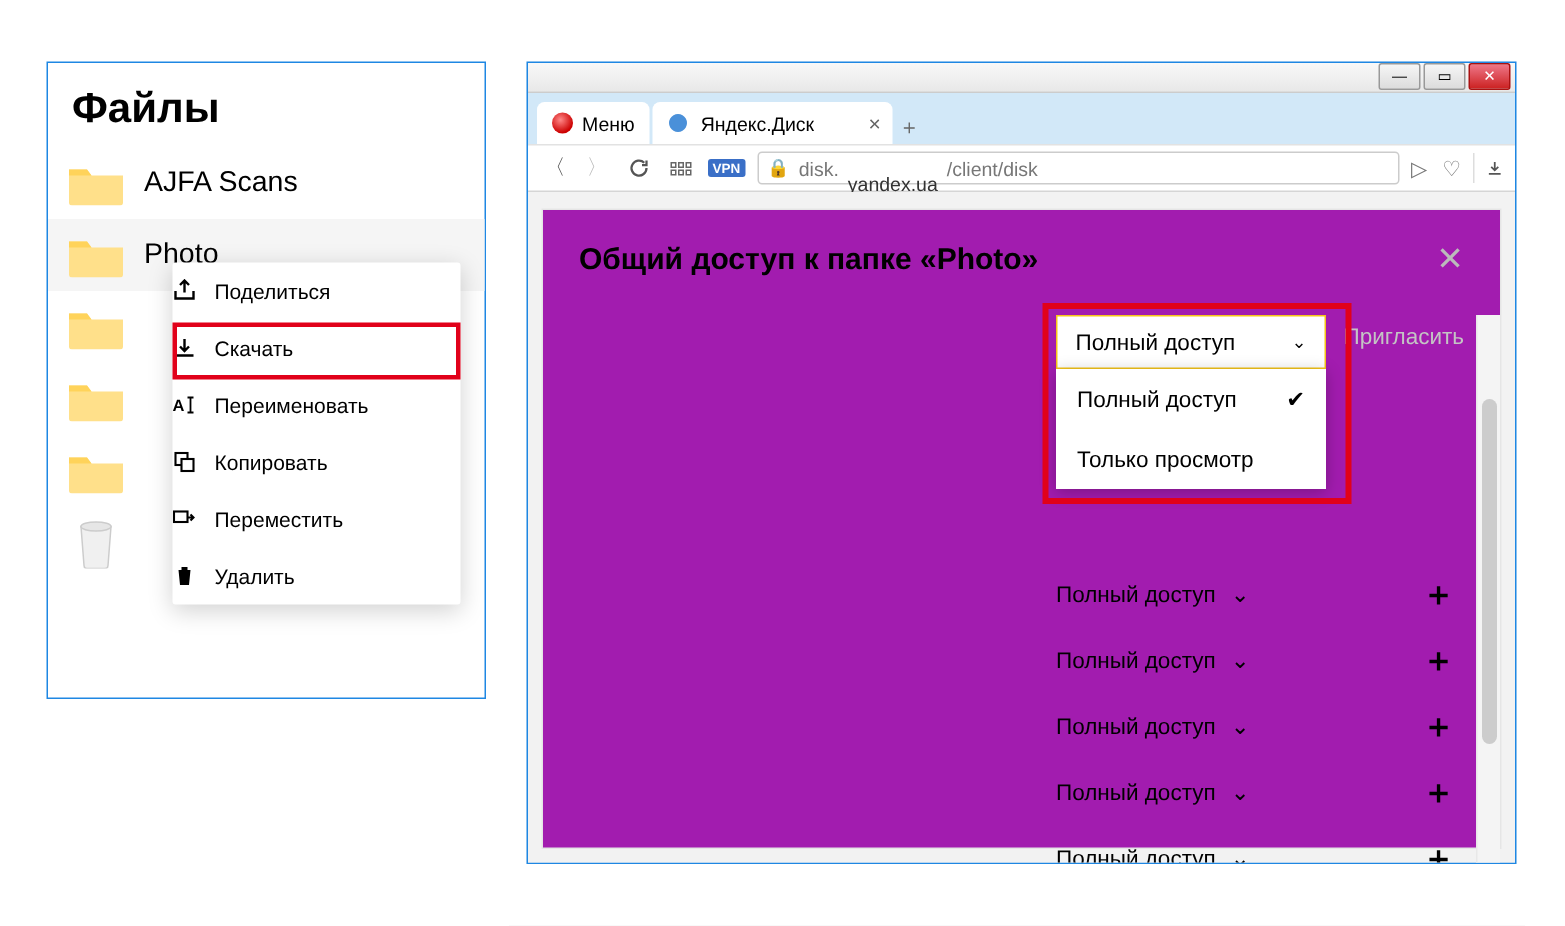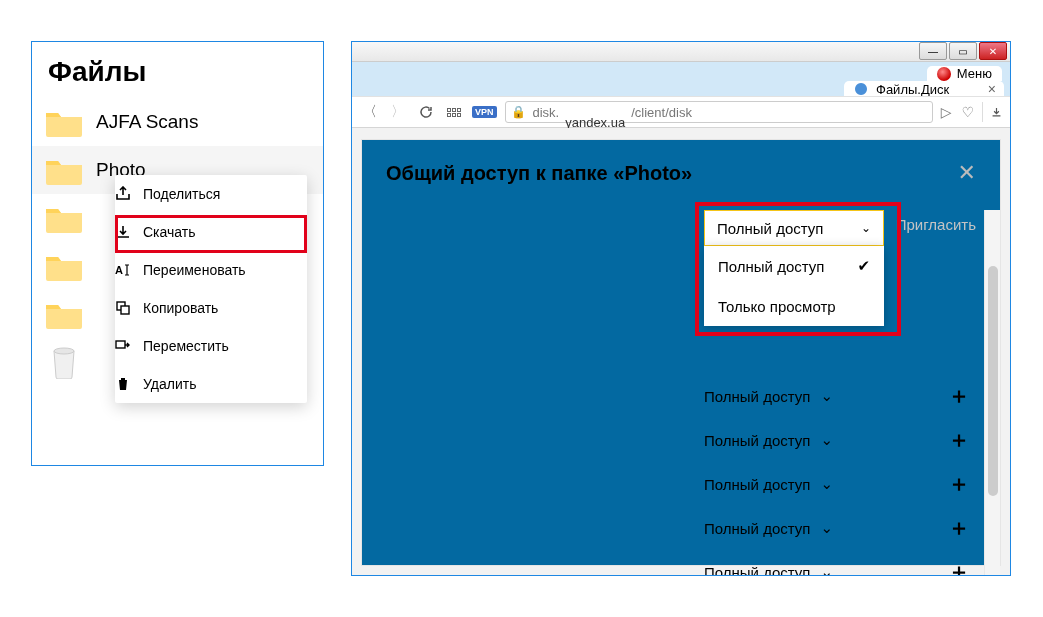--- a/index.html
+++ b/index.html
@@ -35,41 +35,41 @@
   }
   .win-top {
     background: linear-gradient(#f8f8f8,#e8e8e8); height: 20px; display: flex; justify-content: flex-end;
     border-bottom: 1px solid #ccc;
   }
   .win-btns { display: flex; gap: 2px; padding: 0 3px; }
   .wb { width: 28px; height: 18px; font-size: 10px; display: flex; align-items: center; justify-content: center;
         background: linear-gradient(#f6f6f6,#dcdcdc); border: 1px solid #999; border-radius: 2px; }
   .wb.close { background: linear-gradient(#e78,#c22); border-color: #a11; color: #fff; }
 
-  .tab-bar { height: 34px; display: flex; align-items: flex-end; background: #d2e8f8; padding: 4px 6px 0; gap: 0; flex-direction: column; }
+  .tab-bar { height: 34px; display: flex; align-items: flex-end; background: #d2e8f8; padding: 18px 6px 0; gap: 0; }
   .menu-btn { height: 28px; padding: 0 10px; display: flex; align-items: center; gap: 6px; background: #fff; border-radius: 5px 5px 0 0; font-size: 13px; margin-right: 2px; }
   .opera-o { width: 14px; height: 14px; border-radius: 50%; background: radial-gradient(circle at 40% 35%, #ff8888, #cc0000 70%); display:inline-block; }
   .tab { height: 28px; background: #fff; border-radius: 5px 5px 0 0; display: flex; align-items: center; padding: 0 8px 0 10px; gap: 8px; font-size: 13px; min-width: 160px; }
   .tab-close { font-size: 14px; color: #666; }
   .newtab { width: 22px; height: 22px; display:flex; align-items:center; justify-content:center; color:#666; }
 
   .addr-bar { height: 32px; background: #fff; border-top:1px solid #e2e2e2; border-bottom:1px solid #d5d5d5; display:flex; align-items:center; padding: 0 8px; gap: 8px; }
   .nav-btn { width: 20px; height: 20px; display:flex; align-items:center; justify-content:center; color:#555; font-size:14px; }
   .nav-btn.disabled { color:#bbb; }
   .speed-dial { display:flex; flex-direction:column; gap:1px; }
   .sd-row { display:flex; gap:1px; }
   .sd-cell { width:4px; height:4px; border:1px solid #666; }
   .vpn-badge { background:#3a6fc7; color:#fff; font-size:9px; font-weight:bold; padding:1px 3px; border-radius:2px; }
   .url-box { flex:1; height:22px; border:1px solid #ccc; border-radius:3px; display:flex; align-items:center; padding:0 6px; gap:6px; font-size:13px; color:#777; }
   .lock { color:#2a8a2a; font-size:12px; }
   .url-main { color:#333;margin-top:21px; }
   .right-icons { display:flex; gap:10px; color:#777; font-size:14px; }
 
   .page-area { flex:1; background:#f2f2f2; position:relative; overflow:hidden; }
-  .dialog { position:absolute; top:12px; left:10px; right:10px; bottom:10px; background:#0369a1; box-shadow:0 0 0 1px rgba(0,0,0,.05); }
+  .dialog { position:absolute; top:12px; left:10px; right:10px; bottom:10px; background:#a21caf; box-shadow:0 0 0 1px rgba(0,0,0,.05); }
   .dlg-head { padding: 20px 24px 24px; display:flex; align-items:center; justify-content:space-between; }
   .dlg-title { font-size:20px; font-weight:bold; }
   .dlg-close { font-size:22px; color:#bbb; }
   .dlg-body { padding: 0 24px 0 30px; position:relative; }
   .invite-btn { position:absolute; right:24px; top:6px; color:#c4c4c4; font-size:15px; }
 
   .perm-top { position:relative; height:44px; }
   .perm-select { display:inline-flex; align-items:center; border:1px solid #f5c518; height:36px; padding:0 12px; font-size:15px; gap:12px;
                  position:absolute; left:312px; top:0; background:#fff; width:180px; justify-content:space-between; }
   .perm-select .chev { font-size:12px; }
@@ -214,21 +214,21 @@
     <div class="menu-btn">
       <span class="opera-o"></span>
       <span>Меню</span>
     </div>
     <div class="tab">
       <span style="width:14px;height:14px;">
         <svg viewBox="0 0 14 14">
             <path d="M7 1 a6 6 0 1 0 0.01 0" fill="#4a90d9"></path>
           </svg>
       </span>
-      <span>Файлы.Диск</span>
+      <span>Яндекс.Диск</span>
       <span style="flex:1"></span>
       <span class="tab-close">×</span>
     </div>
     <div class="newtab">＋</div>
   </div>
 
   <div class="addr-bar">
     <span class="nav-btn">〈</span>
     <span class="nav-btn disabled">〉</span>
     <span class="nav-btn">

